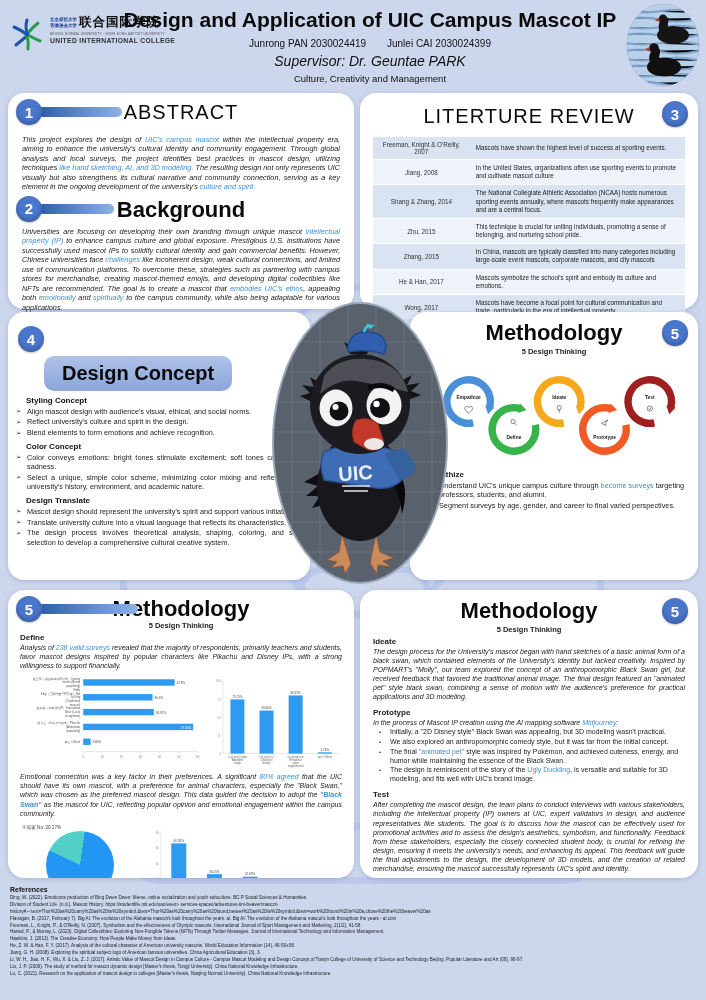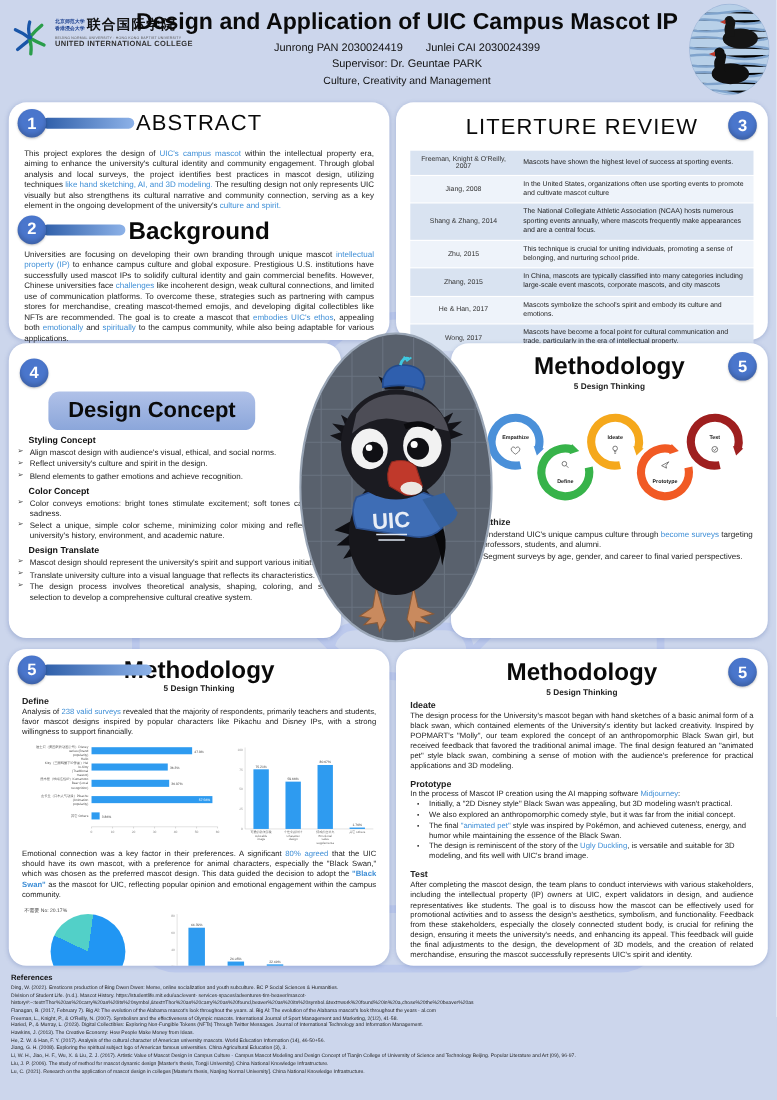--- a/index.html
+++ b/index.html
@@ -16,41 +16,41 @@
   .logo-txt{display:flex;flex-direction:column;}
   .logo-cn-row{display:flex;align-items:center;gap:2px;}
   .logo-cn-small{font-size:4.5px;line-height:1.15;color:#1a3f8f;font-weight:bold;}
   .logo-cn-large{font-size:12.5px;font-weight:bold;color:#111;letter-spacing:1px;}
   .logo-en-small{font-size:3.2px;color:#555;margin-top:1px;letter-spacing:.2px;}
   .logo-en-large{font-size:6.8px;font-weight:bold;color:#333;margin-top:1px;letter-spacing:.3px;}
   .title-block{position:absolute;left:120px;top:8px;width:500px;text-align:center;}
   .main-title{font-size:21px;font-weight:bold;color:#0a0a0a;margin:0;line-height:1.15;}
   .authors{font-size:10px;margin-top:6px;color:#111;}
   .authors span{margin:0 9px;}
-  .supervisor{font-size:10px;margin-top:4px;color:#111;}
+  .supervisor{font-size:14px;margin-top:4px;color:#111;font-style:italic;}
   .program{font-size:9.5px;margin-top:4px;color:#111;}
   .swan-photo{position:absolute;left:626px;top:3px;width:74px;height:84px;}
   
   .panel{position:absolute;background:#fff;border-radius:16px;z-index:1;
     box-shadow:0 1px 4px rgba(70,95,160,.28);}
   .p-abstract{left:8px;top:93px;width:346px;height:216px;padding:0;}
   .p-lit{left:360px;top:93px;width:338px;height:216px;}
   .p-design{left:8px;top:312px;width:302px;height:268px;}
   .p-method-r{left:410px;top:312px;width:288px;height:268px;}
   .p-method-bl{left:8px;top:590px;width:346px;height:288px;overflow:hidden;}
   .p-method-br{left:360px;top:590px;width:338px;height:288px;overflow:hidden;}
   .badge{position:absolute;width:26px;height:26px;border-radius:50%;background:#4a76cc;
     color:#fff;font-size:15px;font-weight:bold;display:flex;align-items:center;justify-content:center;
     box-shadow:0 1px 2px rgba(0,0,0,.25), inset 0 -3px 4px rgba(0,0,0,.18);z-index:3;}
   .grad-bar{position:absolute;height:10px;border-radius:6px;
     background:linear-gradient(90deg,#2d5da8,#8db2e8);}
   .sec-title{font-size:20px;font-weight:normal;letter-spacing:1px;text-align:center;color:#0a0a0a;}
   .sec-title2{font-size:22px;font-weight:bold;text-align:center;color:#0a0a0a;}
   .sub-title{font-size:7.5px;font-weight:bold;text-align:center;color:#222;margin-top:1px;}
-  .para{font-size:7.3px;line-height:1.3;text-align:justify;color:#1c1c1c;}
+  .para{font-size:7.3px;line-height:1.3;text-align:justify;color:#1c1c1c;font-style:italic;}
   .hl{color:#3e8ed6;}
   .hl.b{font-weight:bold;}
   
   .lit-table{width:calc(100% - 26px);margin:8px 13px 0;border-collapse:separate;border-spacing:0 1.5px;}
   .lit-table td{vertical-align:middle;}
   .lit-src{width:31%;text-align:center;font-size:6.3px;color:#333;padding:4px 3px;}
   .lit-find{font-size:6.3px;color:#222;padding:4px 6px;line-height:1.3;}
   tr.odd td{background:#d9e3f1;}
   tr.even td{background:#eef3fa;}
   
@@ -225,21 +225,21 @@
         <div class="dc-li">
           <span class="mk">➢</span>
           <span>Align mascot design with audience's visual, ethical, and social norms.</span>
         </div>
         <div class="dc-li">
           <span class="mk">➢</span>
           <span>Reflect university's culture and spirit in the design.</span>
         </div>
         <div class="dc-li">
           <span class="mk">➢</span>
-          <span>Blend elements to gather emotions and achieve recognition.</span>
+          <span>Blend elements to form emotions and achieve recognition.</span>
         </div>
         <div class="dc-h">Color Concept</div>
         <div class="dc-li">
           <span class="mk">➢</span>
           <span>Color conveys emotions: bright tones stimulate excitement; soft tones can induce sadness.</span>
         </div>
         <div class="dc-li">
           <span class="mk">➢</span>
           <span>Select a unique, simple color scheme, minimizing color mixing and reflecting the university's history, environment, and academic nature.</span>
         </div>

